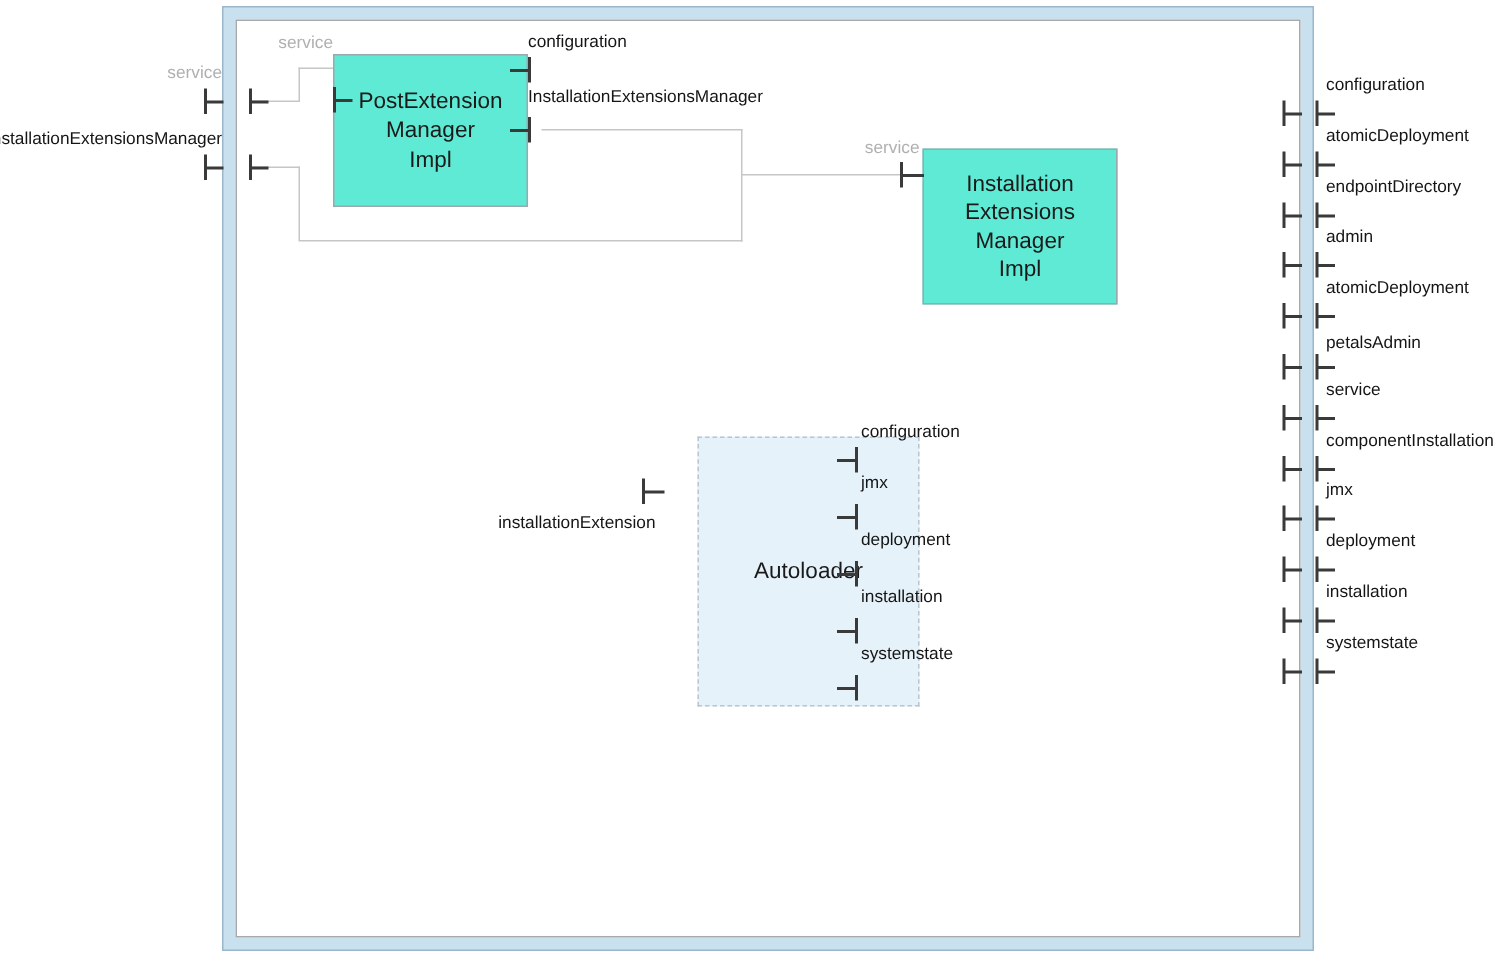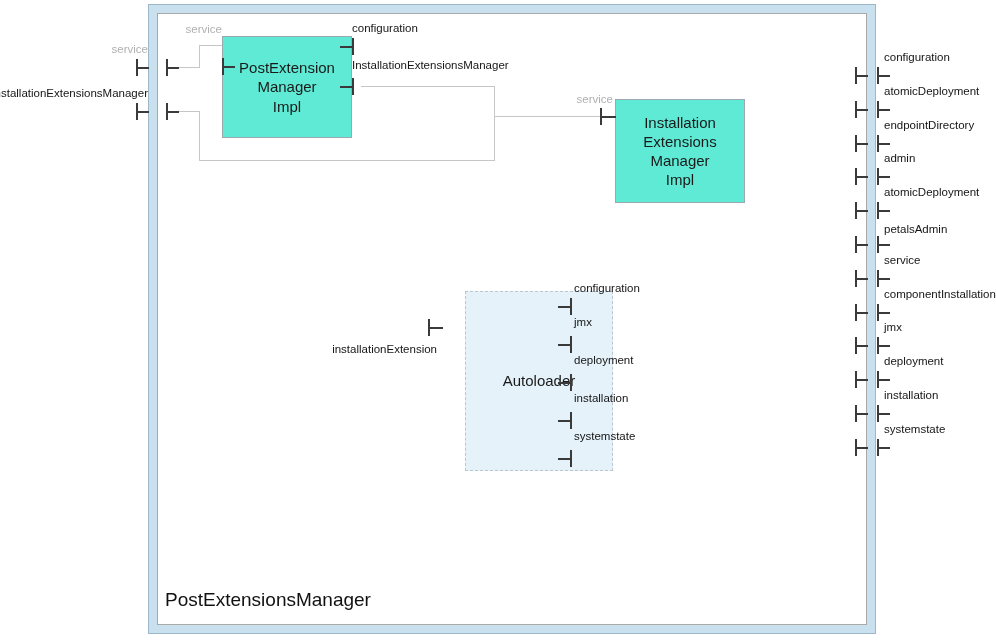--- a/index.html
+++ b/index.html
@@ -260,15 +260,14 @@
         <span class="bar"></span>
         <span class="stem"></span>
       </div>
       <div class="port stem-right" style="left: 877px; top: 439px;">
         <span class="bar"></span>
         <span class="stem"></span>
       </div>
       <div class="lbl" style="left: 884px; top: 423px;">systemstate</div>
     </div>
 
-  <div class="title" style="left:165px;top:589px;">PostExtensionsManager</div>
 
 </div>
 
 </body></html>

